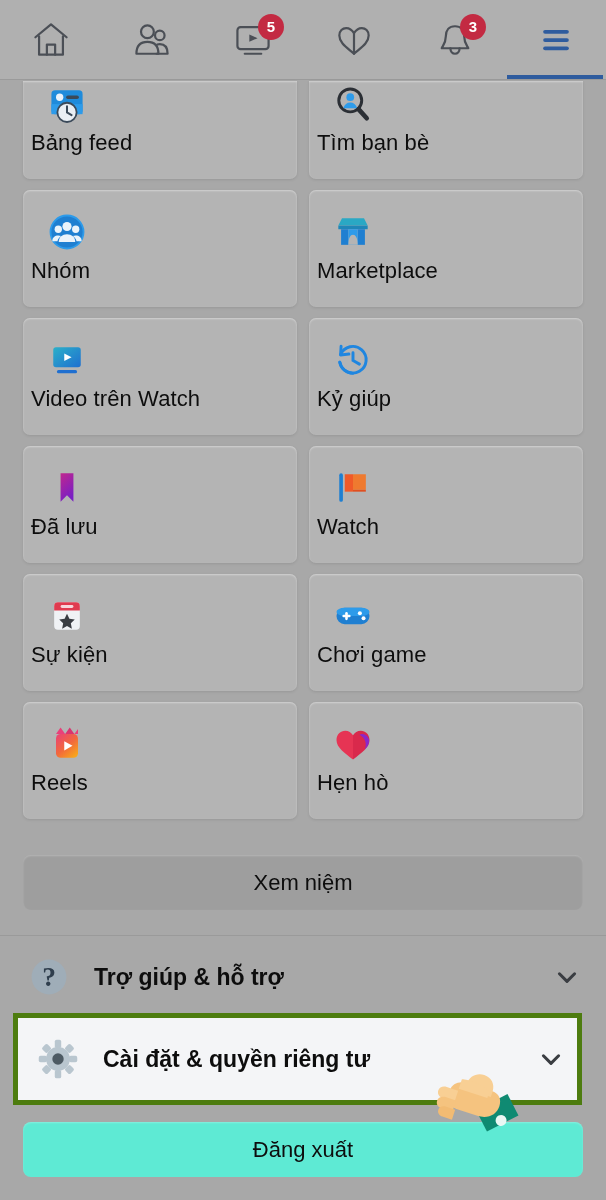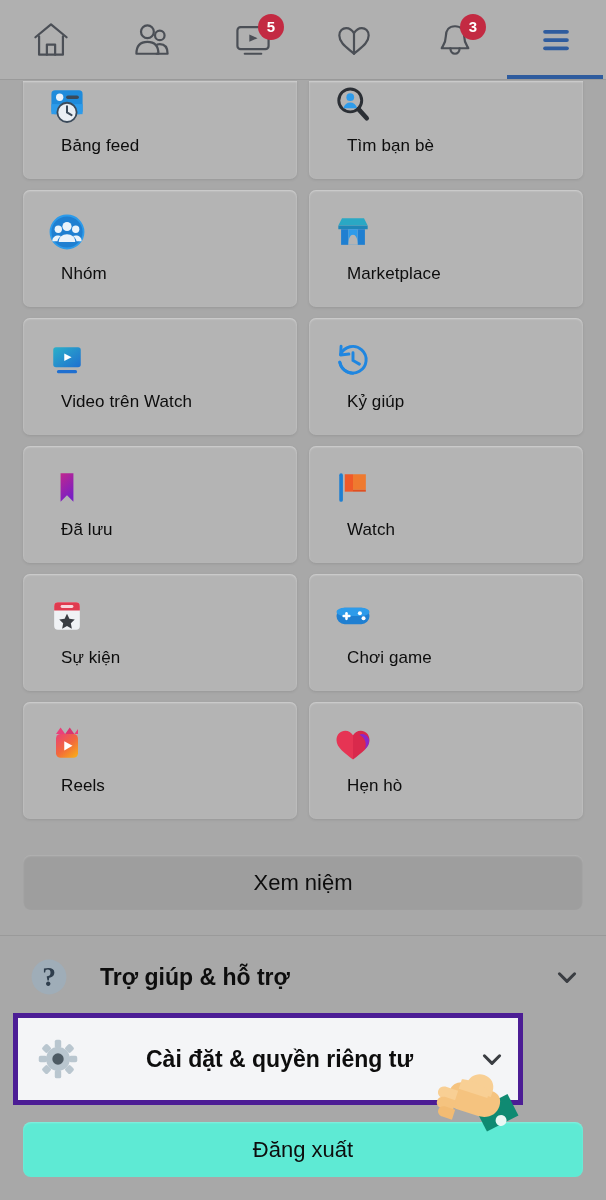--- a/index.html
+++ b/index.html
@@ -111,23 +111,23 @@
     position: absolute;
     left: 22px;
     top: 20px;
     width: 44px;
     height: 44px;
   }
   .card.clipped-top .card-icon { top: 2px; }
   .card-icon svg { display:block; width:44px; height:44px; }
   .card-label {
     position: absolute;
-    left: 38px;
+    left: 8px;
     bottom: 23px;
-    font-size: 17px;
+    font-size: 22px;
     color: #0d0d0d;
     letter-spacing: 0.1px;
     white-space: nowrap;
     text-align: center;
   }
 
   
   #see-more {
     position: absolute;
     left: 23px;
@@ -162,38 +162,37 @@
     height: 78px;
     display: flex;
     align-items: center;
     cursor: pointer;
     box-sizing: border-box;
   }
   #row-help { top: 938px; }
   #row-settings {
     top: 1013px;
     left: 13px;
-    width: 510px;
+    width: 569px;
     height: 92px;
     background: #f4f5f7;
-    border: 5px solid #4c1d95;
+    border: 5px solid #4d7c0f;
     box-sizing: border-box;
     z-index: 3;
-    gap: 37px;
   }
   .exp-icon {
     width: 44px;
     height: 44px;
     margin-left: 27px;
     flex: 0 0 44px;
   }
   #row-settings .exp-icon { margin-left: 18px; }
   .exp-icon svg { display:block; width:44px; height:44px; }
   .exp-label {
-    margin-left: 29px;
+    margin-left: 23px;
     font-size: 23px;
     font-weight: bold;
     color: #0d0d0d;
     white-space: nowrap;
   }
   .exp-chevron {
     margin-left: auto;
     margin-right: 26px;
     width: 26px;
     height: 26px;

